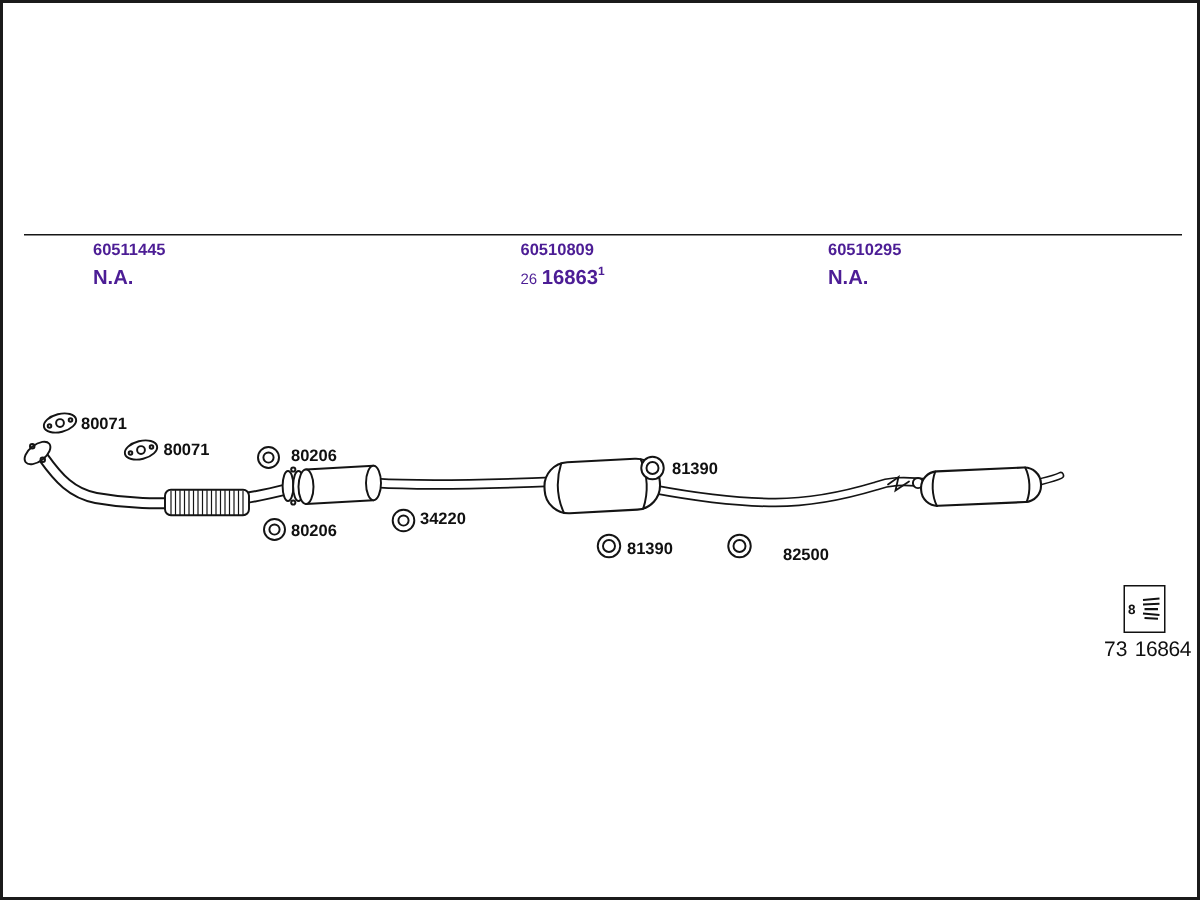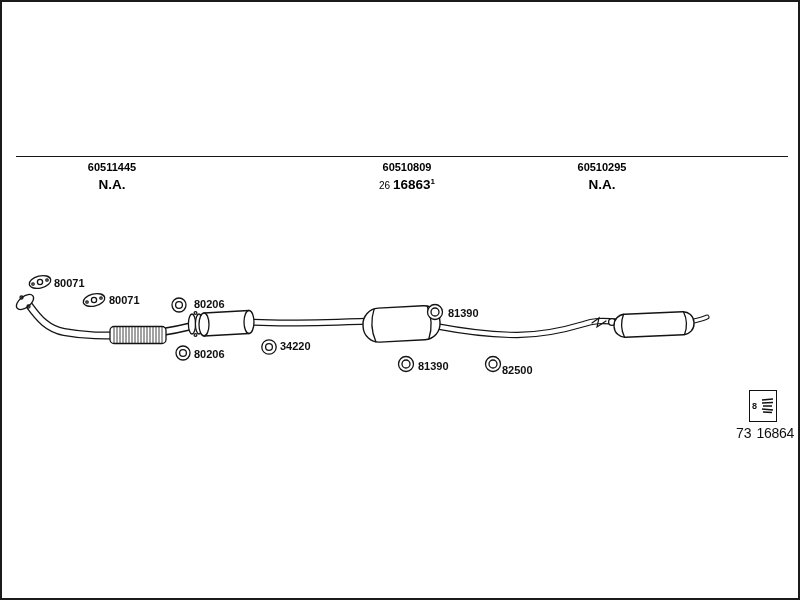--- a/index.html
+++ b/index.html
@@ -13,21 +13,21 @@
     border:2px solid #1b1b1b;
     overflow:hidden;
     margin:0 auto;
   }
 
   .rule {
     position:absolute; left:14px; top:154px;
     width:772px; height:1px; background:#161616;
   }
 
-  .hcol { position:absolute; top:159px; text-align:center; color:#000000; line-height:1.25; }
+  .hcol { position:absolute; top:159px; color:#4c1d95; line-height:1.25; }
   .hcol .ref { font-size:11px; font-weight:700; }
   .hcol .big { font-size:13.5px; font-weight:700; margin-top:2px; }
   .hcol .pfx { font-size:10px; font-weight:400; margin-right:3px; }
   .hcol sup { font-size:8px; font-weight:700; vertical-align:super; line-height:0; }
 
   .plabel { position:absolute; font-size:11px; font-weight:700; color:#101010; white-space:nowrap; }
 
   svg.diagram { position:absolute; left:0; top:0; }
 
   .stamp {
@@ -168,21 +168,21 @@
     </g>
   </svg>
 
   <div class="plabel" style="left:52px;  top:275px;">80071</div>
   <div class="plabel" style="left:107px; top:292px;">80071</div>
   <div class="plabel" style="left:192px; top:296px;">80206</div>
   <div class="plabel" style="left:192px; top:346px;">80206</div>
   <div class="plabel" style="left:278px; top:338px;">34220</div>
   <div class="plabel" style="left:446px; top:305px;">81390</div>
   <div class="plabel" style="left:416px; top:358px;">81390</div>
-  <div class="plabel" style="left:500px; top:362px;">82500</div>
+  <div class="plabel" style="left:520px; top:362px;">82500</div>
 
   <div class="stamp">
     <span class="digit">8</span>
     <svg width="13" height="18" viewBox="0 0 13 18">
       <path d="M1 3 L12 2 M1 6 L12 5.5 M2 9 L11 9 M1 12 L12 13 M2 15 L11 15.5" stroke="#111" stroke-width="1.5" fill="none"></path>
     </svg>
   </div>
 
   <div class="code">
     <span class="pfx2">73</span><b>16864</b>

